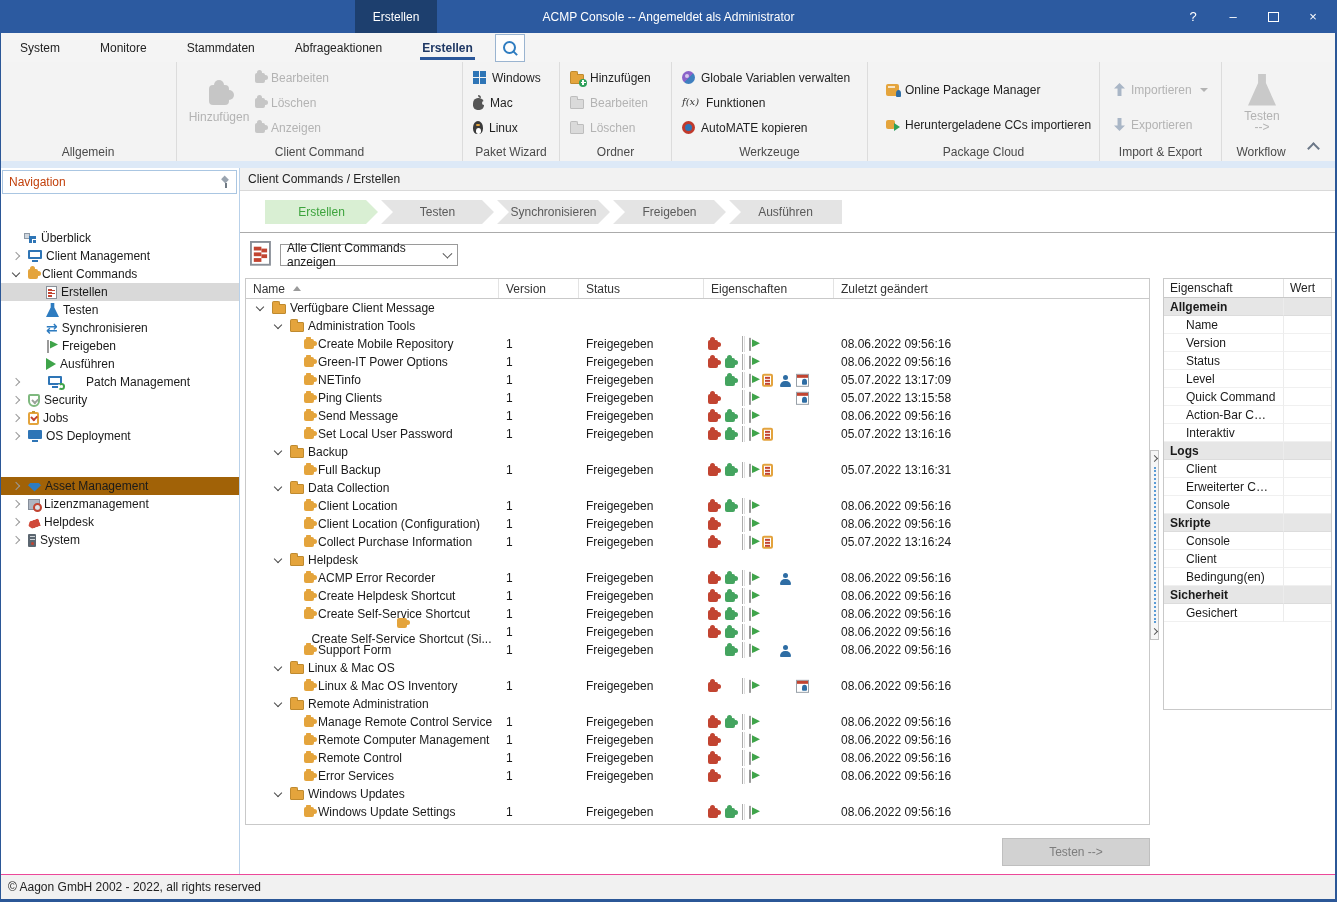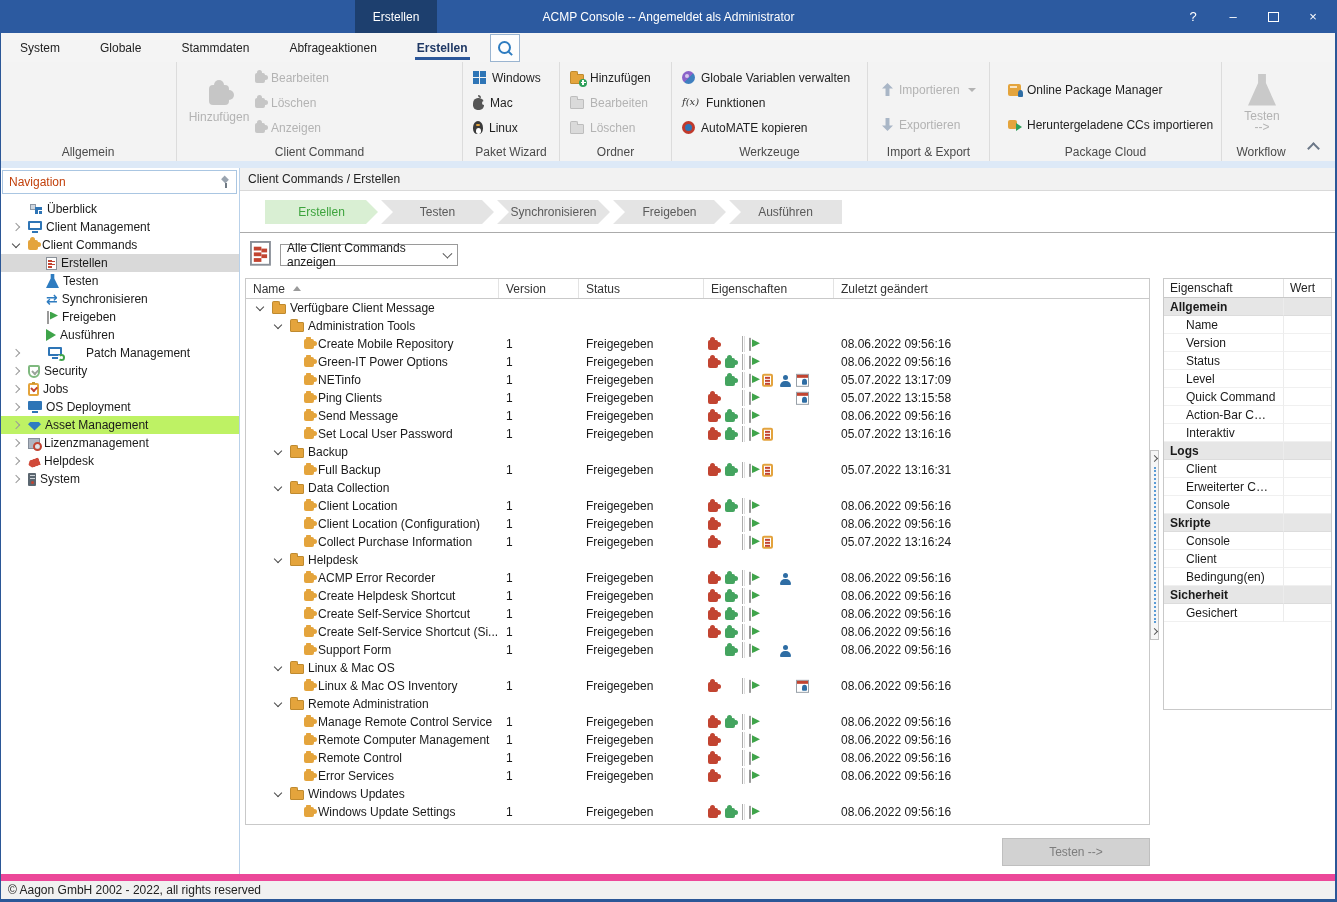--- a/index.html
+++ b/index.html
@@ -38,21 +38,21 @@
 
   
   .gapstrip{position:absolute;left:0;top:161px;width:1337px;height:7px;background:#dde9f7;}
 
   
   .nav{position:absolute;left:0;top:168px;width:240px;height:706px;background:#fff;border-right:1px solid #b9d1e9;box-sizing:border-box;}
   .nav-head{margin:2px;height:22px;border:1px solid #aac6e2;display:flex;align-items:center;padding:0 6px;justify-content:space-between;background:#fff;color:#c2410c;}
   .ntree{padding-top:4px;}
   .nrow{height:18px;display:flex;align-items:center;gap:4px;cursor:default;}
   .nrow.sel{background:#d9d9d9;}
-  .nrow.hl{background:#bef264;}
+  .nrow.hl{background:#a16207;margin-top:32px;}
   .nlbl{white-space:nowrap;}
 
   
   .main{position:absolute;left:240px;top:168px;width:1097px;height:706px;background:#fff;}
   .crumbbar{position:absolute;left:0;top:0;right:0;height:22px;background:#f2f2f2;border-bottom:1px solid #d9d9d9;display:flex;align-items:center;padding-left:8px;color:#222;}
   .flowbar{position:absolute;left:25px;top:32px;height:24px;display:flex;gap:3px;}
   .seg{width:113px;height:24px;display:flex;align-items:center;justify-content:center;background:#e4e4e4;color:#5a5a5a;clip-path:polygon(0 0,calc(100% - 12px) 0,100% 50%,calc(100% - 12px) 100%,0 100%,12px 50%);}
   .seg.first{clip-path:polygon(0 0,calc(100% - 12px) 0,100% 50%,calc(100% - 12px) 100%,0 100%);}
   .seg.last{clip-path:polygon(0 0,100% 0,100% 100%,0 100%,12px 50%);}
   .seg.active{background:#d9efd3;color:#3ea43e;}
@@ -86,21 +86,21 @@
   .phead>div{display:flex;align-items:center;padding-left:6px;border-right:1px solid #e3e3e3;color:#222;}
   .phead>div:last-child{border-right:none;}
   .prow{display:grid;grid-template-columns:120px 1fr;height:18px;}
   .prow>div{display:flex;align-items:center;padding-left:22px;border-right:1px solid #ececec;border-bottom:1px solid #f0f0f0;white-space:nowrap;overflow:hidden;}
   .prow>div:last-child{padding-left:4px;border-right:none;}
   .prow.sec>div{background:#e6e6e6;font-weight:bold;padding-left:6px;border-bottom:1px solid #dcdcdc;}
 
   .testbtn{position:absolute;left:762px;top:670px;width:146px;height:26px;background:#d2d2d2;border:1px solid #bfbfbf;color:#7d7d7d;display:flex;align-items:center;justify-content:center;}
 
   
-  .statusbar{position:absolute;left:0;top:874px;width:1337px;height:28px;background:#f1f1f1;border-top:7px solid #ec4899;border-bottom:3px solid #2b5797;box-sizing:border-box;display:flex;align-items:center;padding-left:8px;color:#222;}
+  .statusbar{position:absolute;left:0;top:874px;width:1337px;height:28px;background:#f1f1f1;border-top:1px solid #ec4899;border-bottom:3px solid #2b5797;box-sizing:border-box;display:flex;align-items:center;padding-left:8px;color:#222;}
 
   
   .ic{display:inline-block;position:relative;vertical-align:middle;flex:none;}
   .pzb{width:10px;height:10px;border-radius:2px;}
   .pzb::before{content:"";position:absolute;width:5px;height:5px;border-radius:50%;background:inherit;top:-3px;left:2px;}
   .pzb::after{content:"";position:absolute;width:5px;height:5px;border-radius:50%;background:inherit;top:2px;right:-3px;}
   .pz-red{background:#c24431;}.pz-green{background:#44a45f;}.pz-orange{background:#e4a43c;}.pz-gray{background:#c6c6c6;}
   .pzXL{width:20px;height:20px;border-radius:4px;}
   .pzXL::before{width:10px;height:10px;top:-5px;left:5px;}
   .pzXL::after{width:10px;height:10px;top:5px;right:-5px;}
@@ -204,21 +204,21 @@
       <div class="tb-btn">
           <span class="maxbox"></span>
         </div>
       <div class="tb-btn">×</div>
     </div>
   </div>
 
   <div class="menubar">
     <div id="menu-items" style="display:flex;height:29px;">
         <div class="mitem">System</div>
-        <div class="mitem">Globale</div>
+        <div class="mitem">Monitore</div>
         <div class="mitem">Stammdaten</div>
         <div class="mitem">Abfrageaktionen</div>
         <div class="mitem active">Erstellen</div>
       </div>
     <div class="msearch">
         <span class="ic i-search lg"></span>
       </div>
   </div>
 
   <div class="ribbon">
@@ -299,49 +299,49 @@
             <span>Funktionen</span>
           </div>
         <div class="rit">
             <span class="ic i-automate"></span>
             <span>AutoMATE kopieren</span>
           </div>
       </div>
       <div class="rlabel">Werkzeuge</div>
     </div>
 
+    <div class="rgroup" style="width:232px">
+      <div class="rcol gap2" style="padding-left:8px">
+        <div class="rit">
+            <span class="ic i-package-manager"></span>
+            <span>Online Package Manager</span>
+          </div>
+        <div class="rit">
+            <span class="ic i-cc-import"></span>
+            <span>Heruntergeladene CCs importieren</span>
+          </div>
+      </div>
+      <div class="rlabel">Package Cloud</div>
+    </div>
+
     <div class="rgroup" style="width:122px">
       <div class="rcol gap2" style="padding-left:4px">
         <div class="rit dis">
             <span class="ic i-import-arrow"></span>
             <span>Importieren</span>
             <span class="caret-dn"></span>
           </div>
         <div class="rit dis">
             <span class="ic i-export-arrow"></span>
             <span>Exportieren</span>
           </div>
       </div>
       <div class="rlabel">Import &amp; Export</div>
     </div>
 
-    <div class="rgroup" style="width:232px">
-      <div class="rcol gap2" style="padding-left:8px">
-        <div class="rit">
-            <span class="ic i-package-manager"></span>
-            <span>Online Package Manager</span>
-          </div>
-        <div class="rit">
-            <span class="ic i-cc-import"></span>
-            <span>Heruntergeladene CCs importieren</span>
-          </div>
-      </div>
-      <div class="rlabel">Package Cloud</div>
-    </div>
-
     <div class="rgroup" style="width:78px;border-right:none">
       <div class="rbig" style="width:60px;height:70px">
         <span class="ic i-flask-big"></span>
         <span style="line-height:11px"><span>Testen</span><br><span>--&gt;</span></span>
       </div>
       <div class="rlabel">Workflow</div>
     </div>
 
     <div class="rib-collapse">
         <i></i>
@@ -349,21 +349,21 @@
   </div>
 
   <div class="gapstrip"></div>
 
   <div class="nav">
     <div class="nav-head">
       <span>Navigation</span>
       <span class="ic i-pin"></span>
     </div>
     <div class="ntree" id="nav-tree">
-        <div class="nrow" style="padding-left: 10px;">
+        <div class="nrow" style="padding-left: 4px; margin-top: 29px;">
           <span class="exp"></span>
           <span class="ic i-overview"></span>
           <span class="nlbl">Überblick</span>
         </div>
         <div class="nrow" style="padding-left: 8px;">
           <span class="exp">
             <i></i>
           </span>
           <span class="ic i-client-management"></span>
           <span class="nlbl">Client Management</span>
@@ -751,21 +751,21 @@
             <div class="tcell">Freigegeben</div>
             <div class="props">
               <span class="propdiv"></span>
               <span class="slot" style="left: 4px;"><span class="ic pzb pz-red"></span></span>
               <span class="slot" style="left: 21px;"><span class="ic pzb pz-green"></span></span>
               <span class="slot" style="left: 44px;"><span class="ic i-flag"></span></span>
             </div>
             <div class="tcell">08.06.2022 09:56:16</div>
           </div>
           <div class="trow">
-            <div class="tname" style="padding-left: 58px;">
+            <div class="tname" style="padding-left: 58px; flex-direction: column;">
               <span class="ic pzb pz-orange"></span>
               <span>Create Self-Service Shortcut (Si...</span>
             </div>
             <div class="tcell">1</div>
             <div class="tcell">Freigegeben</div>
             <div class="props">
               <span class="propdiv"></span>
               <span class="slot" style="left: 4px;"><span class="ic pzb pz-red"></span></span>
               <span class="slot" style="left: 21px;"><span class="ic pzb pz-green"></span></span>
               <span class="slot" style="left: 44px;"><span class="ic i-flag"></span></span>

